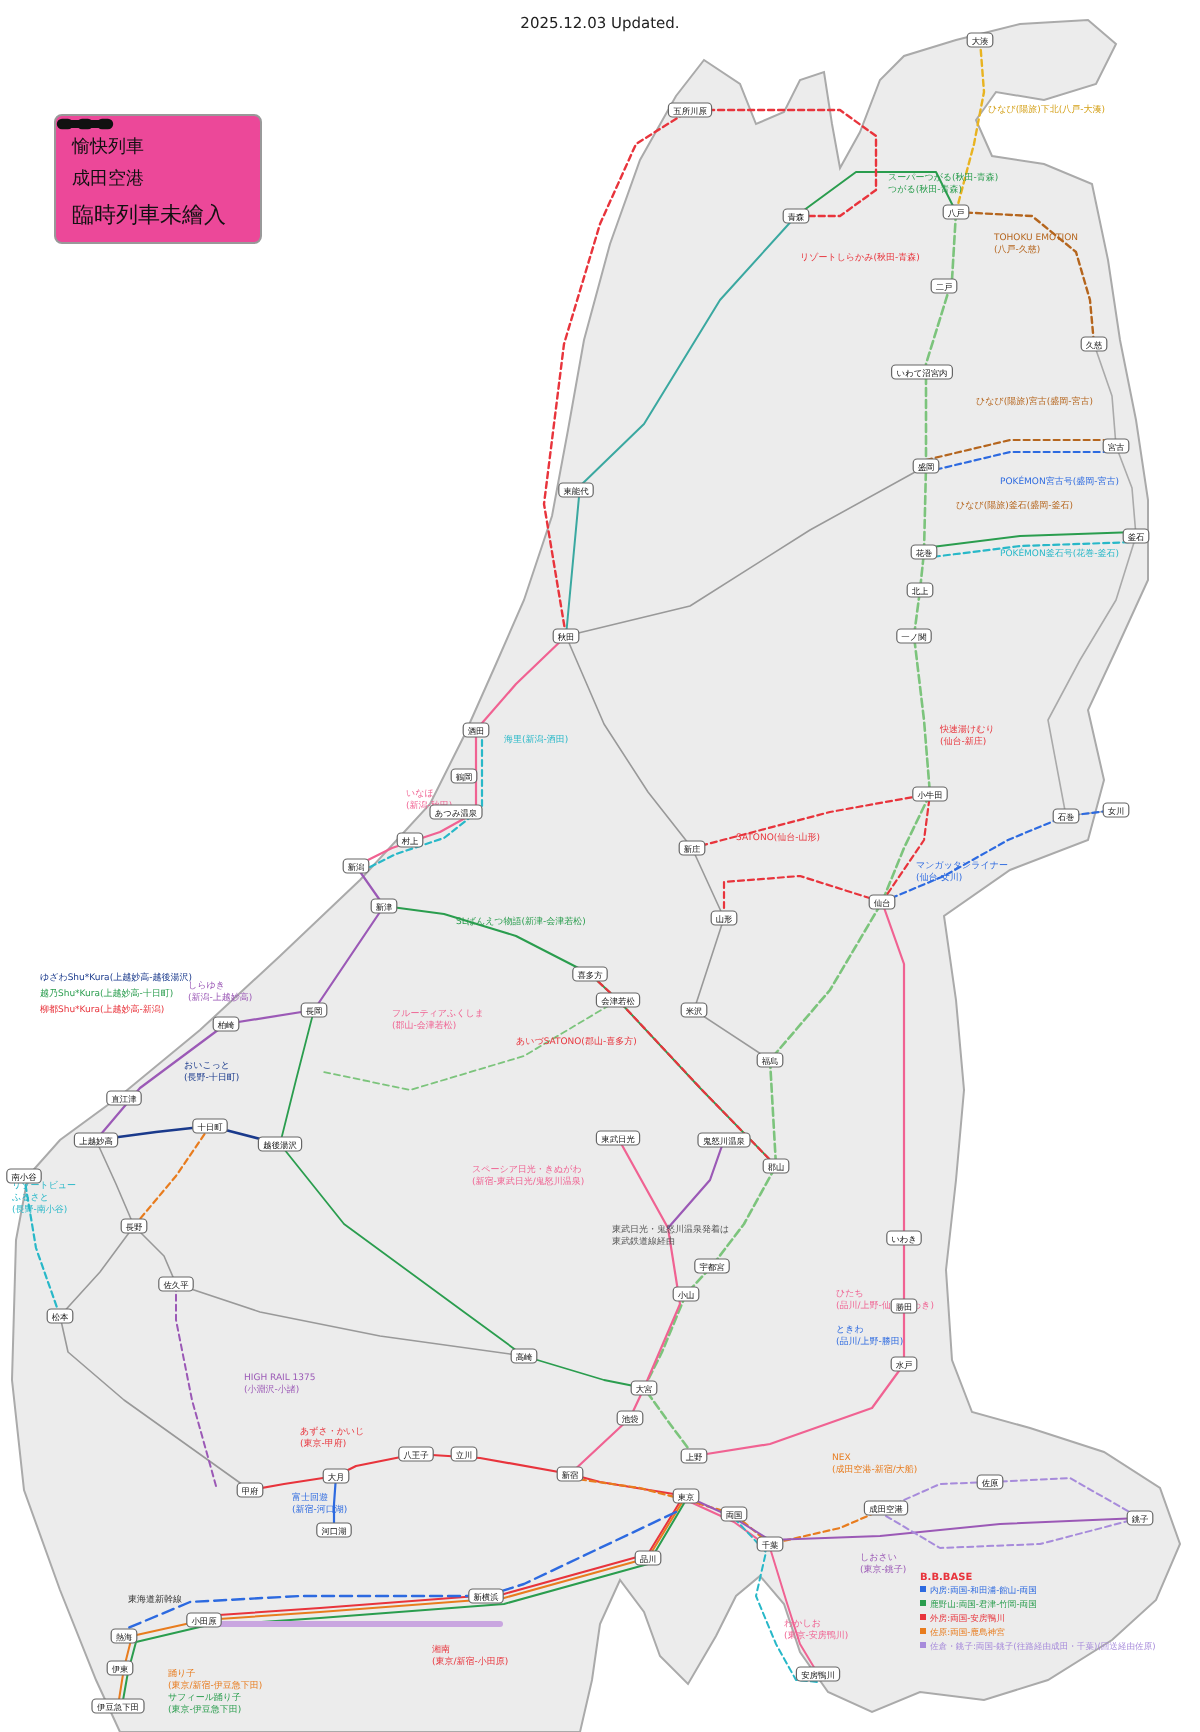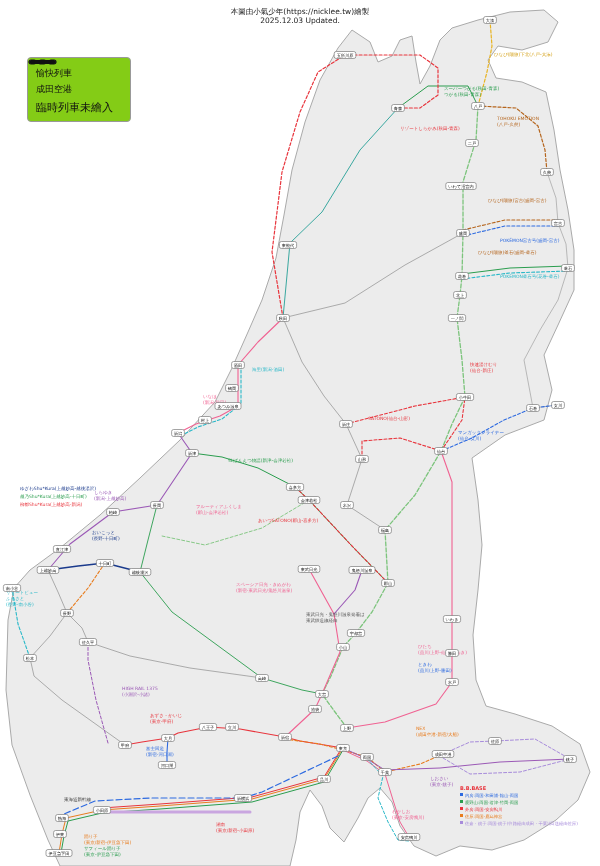--- a/index.html
+++ b/index.html
@@ -1,21 +1,21 @@
 <!DOCTYPE html>
 <html><head>
 <meta charset="utf-8">
 <style>
   html,body{margin:0;padding:0;background:#fff;}
   .canvas{position:relative;width:600px;height:866px;background:#fff;overflow:hidden;
           font-family:"DejaVu Sans","Liberation Sans",sans-serif;}
   .title{position:absolute;left:150px;top:7px;width:300px;text-align:center;
          font-size:7.5px;color:#222;line-height:1.25;}
   .legend{position:absolute;left:27px;top:57px;width:104px;border:1px solid #999;
-          border-radius:4px;background:#84cc16;padding:6px 8px;box-sizing:border-box;font-family:Liberation Serif, serif;}
+          border-radius:4px;background:#ec4899;padding:6px 8px;box-sizing:border-box;font-family:Liberation Serif, serif;}
   .legend-row{display:flex;align-items:center;gap:6px;margin:3px 0;}
   .legend-icon{width:30px;height:8px;flex:0 0 30px;}
   .legend-label{font-size:9px;color:#111;}
   .legend-note{font-size:11px;color:#111;margin-top:4px;}
   svg{position:absolute;left:0;top:0;}
   svg text{font-family:"DejaVu Sans","Liberation Sans",sans-serif;}
 </style>
 </head>
 <body>
 
@@ -279,21 +279,20 @@
       <text x="102" y="811.8" font-size="4.2" fill="#111" text-anchor="middle">小田原</text>
       <rect x="55.6" y="814.5" width="12.8" height="7" rx="2" fill="#ffffff" stroke="#666" stroke-width="0.6"></rect>
       <text x="62" y="819.8" font-size="4.2" fill="#111" text-anchor="middle">熱海</text>
       <rect x="53.6" y="830.5" width="12.8" height="7" rx="2" fill="#ffffff" stroke="#666" stroke-width="0.6"></rect>
       <text x="60" y="835.8" font-size="4.2" fill="#111" text-anchor="middle">伊東</text>
       <rect x="46" y="849.5" width="26" height="7" rx="2" fill="#ffffff" stroke="#666" stroke-width="0.6"></rect>
       <text x="59" y="854.8" font-size="4.2" fill="#111" text-anchor="middle">伊豆急下田</text>
     </svg>
 
   <div class="title">
-    <div>本圖由小氣少年(https://nicklee.tw)繪製</div>
     <div>2025.12.03 Updated.</div>
   </div>
 
   <div class="legend">
     <div class="legend-row">
       <svg class="legend-icon" viewBox="0 0 30 8">
         <rect x="1" y="2" width="7" height="4" rx="2" fill="#fff" stroke="#111" stroke-width="1.2"></rect>
         <rect x="11" y="2" width="7" height="4" rx="2" fill="#fff" stroke="#111" stroke-width="1.2"></rect>
         <rect x="21" y="2" width="7" height="4" rx="2" fill="#fff" stroke="#111" stroke-width="1.2"></rect>
       </svg>

